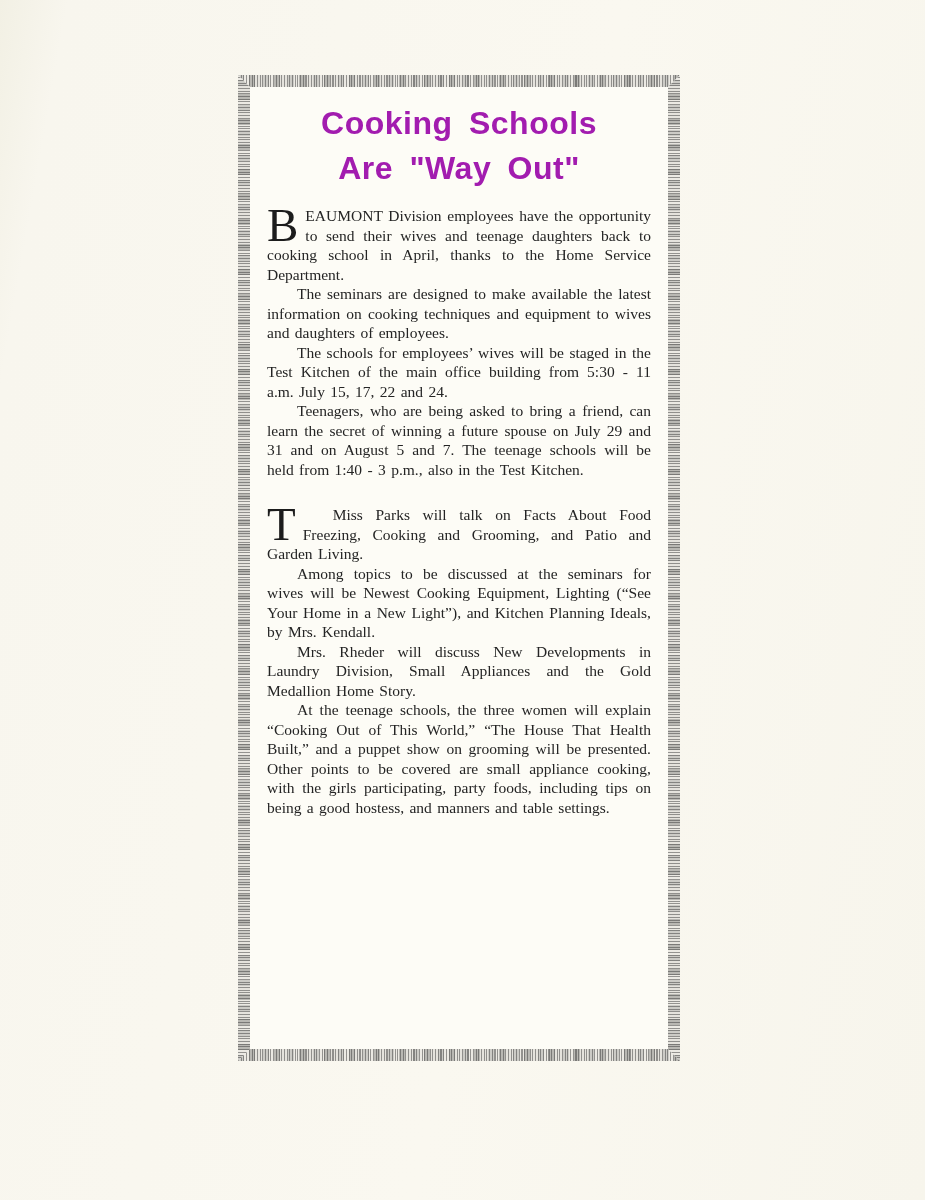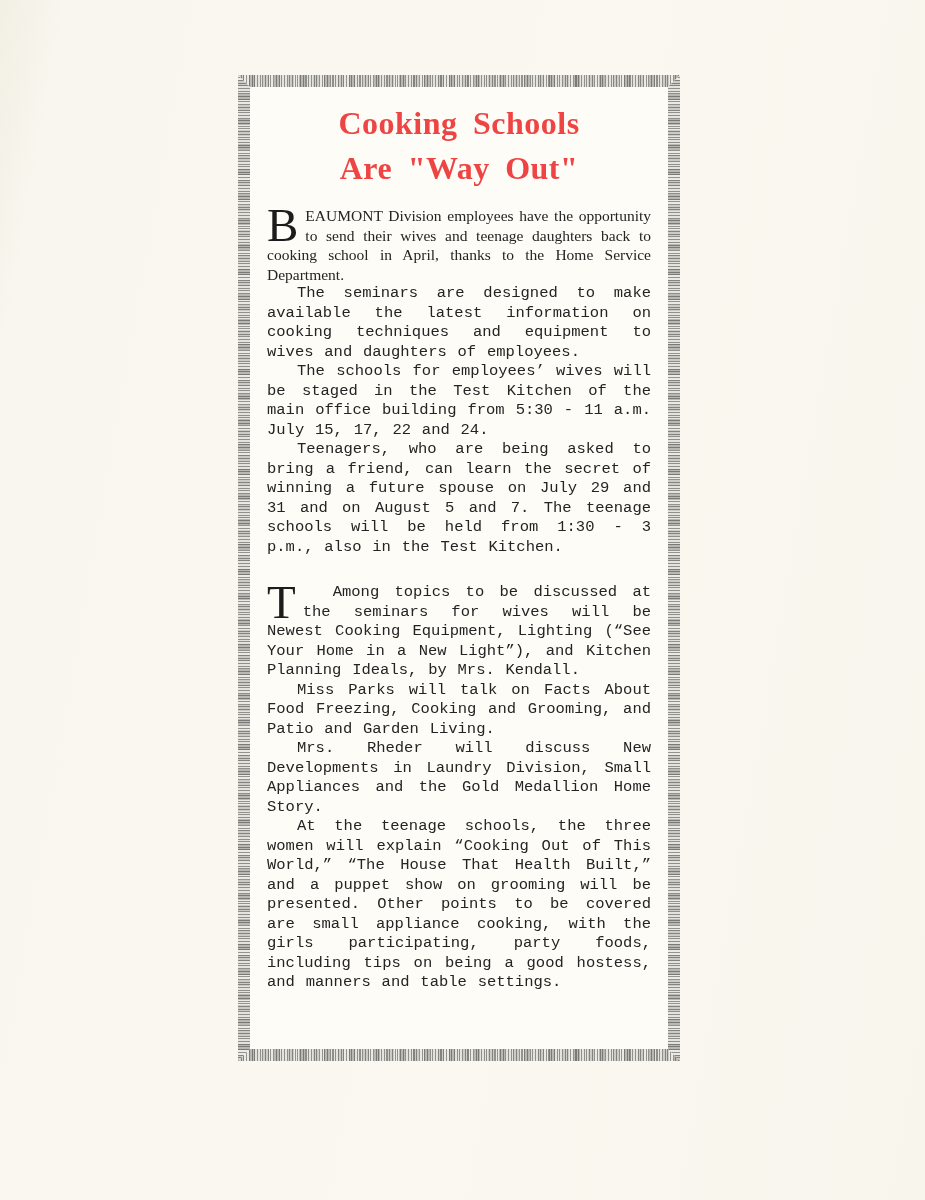--- a/index.html
+++ b/index.html
@@ -43,42 +43,42 @@
     position: absolute; inset: 12px;
     box-sizing: border-box;
     padding: 8px 17px 0 17px;
     background: #fdfcf6;
     color: #242424;
     overflow: hidden;
   }
   h1.title {
     margin: 6px 0 15px 0;
     text-align: center;
-    font-family: Liberation Serif, serif;
+    font-family: Liberation Sans, sans-serif;
     font-weight: bold;
     font-size: 32px;
     line-height: 45px;
     letter-spacing: 0.5px;
     word-spacing: 7px;
-    color: #ef4444;
+    color: #a21caf;
   }
   h1.title .title-line { display: block; }
 
   section { display: block; }
   section + section { margin-top: 26px; }
 
   p {
     margin: 0;
     text-align: justify;
     font-size: 15.5px;
     line-height: 19.5px;
     word-spacing: 1.5px;
     color: #242424;
   }
-  p.indent { text-indent: 30px; font-family: Liberation Mono, monospace; }
+  p.indent { text-indent: 30px; }
   .dropcap {
     float: left;
     font-size: 47px;
     line-height: 37px;
     padding: 1px 7px 0 0;
     color: #1c1c1c;
   }
 </style>
 </head>
 <body>
@@ -93,25 +93,25 @@
     <div class="content">
       <h1 class="title">
         <span class="title-line">Cooking Schools</span>
         <span class="title-line">Are "Way Out"</span>
       </h1>
 
       <section>
         <p class="lead"><span class="dropcap">B</span><span>EAUMONT Division employees have the opportunity to send their wives and teenage daughters back to cooking school in April, thanks to the Home Service Department.</span></p>
         <p class="indent">The seminars are designed to make available the latest information on cooking techniques and equipment to wives and daughters of employees.</p>
         <p class="indent">The schools for employees’ wives will be staged in the Test Kitchen of the main office building from 5:30 - 11 a.m. July 15, 17, 22 and 24.</p>
-        <p class="indent">Teenagers, who are being asked to bring a friend, can learn the secret of winning a future spouse on July 29 and 31 and on August 5 and 7. The teenage schools will be held from 1:30 - 3 p.m., also in the Test Kitchen.</p>
+        <p class="indent">Teenagers, who are being asked to bring a friend, can learn the secret of winning a future spouse on July 29 and 31 and on August 5 and 7. The teenage schools will be held from 1:40 - 3 p.m., also in the Test Kitchen.</p>
       </section>
 
       <section>
         <p class="lead"><span class="dropcap">T</span></p>
+        <p class="indent">Miss Parks will talk on Facts About Food Freezing, Cooking and Grooming, and Patio and Garden Living.</p>
         <p class="indent">Among topics to be discussed at the seminars for wives will be Newest Cooking Equipment, Lighting (“See Your Home in a New Light”), and Kitchen Planning Ideals, by Mrs. Kendall.</p>
-        <p class="indent">Miss Parks will talk on Facts About Food Freezing, Cooking and Grooming, and Patio and Garden Living.</p>
         <p class="indent">Mrs. Rheder will discuss New Developments in Laundry Division, Small Appliances and the Gold Medallion Home Story.</p>
         <p class="indent">At the teenage schools, the three women will explain “Cooking Out of This World,” “The House That Health Built,” and a puppet show on grooming will be presented. Other points to be covered are small appliance cooking, with the girls participating, party foods, including tips on being a good hostess, and manners and table settings.</p>
       </section>
     </div>
   </div>
 </div>
 
 </body></html>

